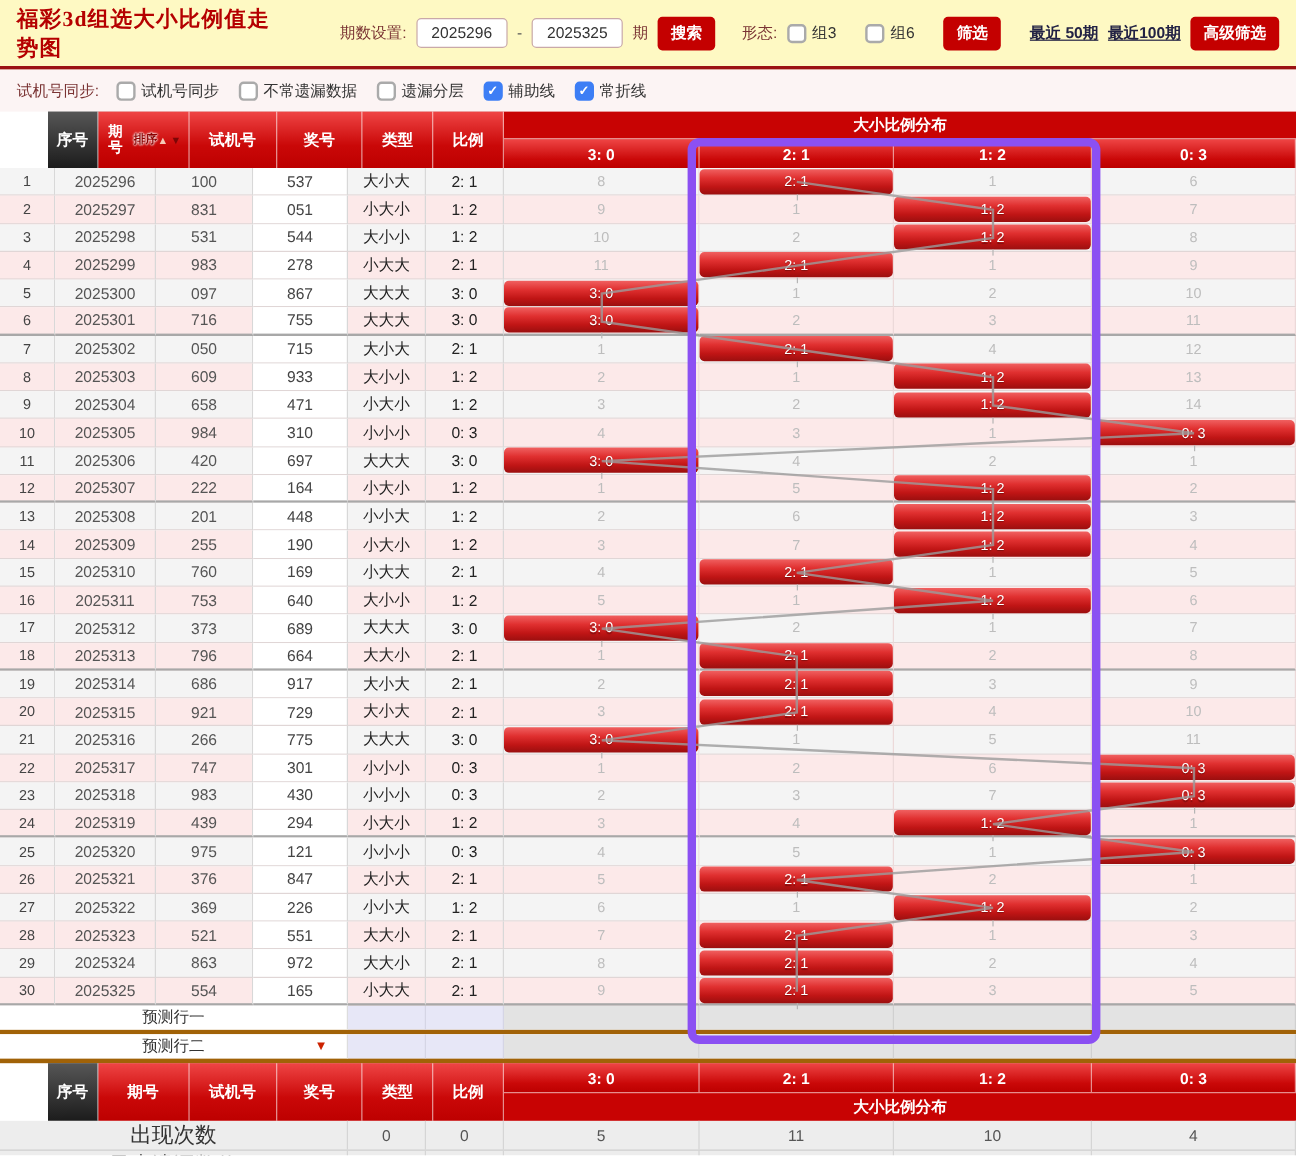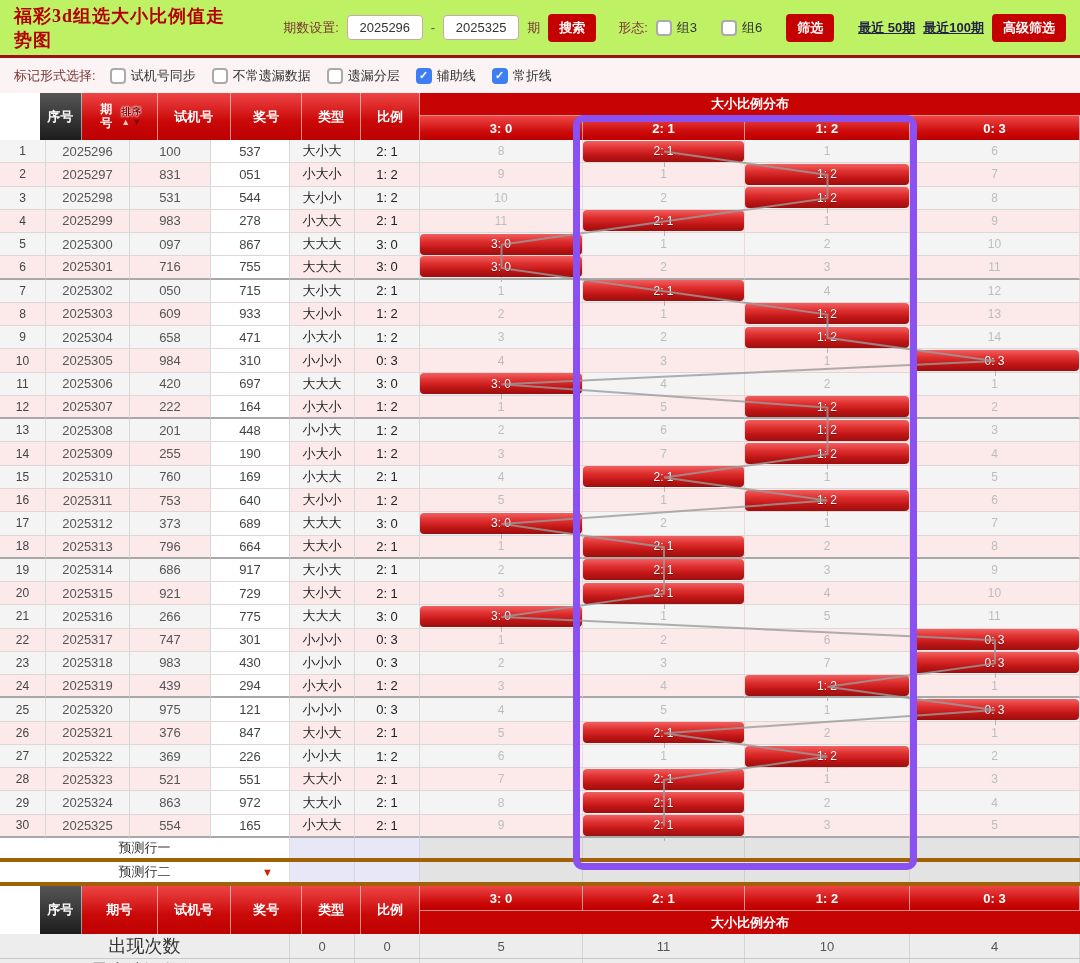--- a/index.html
+++ b/index.html
@@ -1,21 +1,21 @@
 <!DOCTYPE html>
 <html><head>
 <meta charset="utf-8">
 <style>
   * { margin:0; padding:0; box-sizing:border-box; }
   html,body { width:1080px; height:963px; overflow:hidden; background:#fff;
               font-family:"Liberation Sans", sans-serif; }
   .page { position:relative; width:1080px; height:963px; overflow:hidden; background:#fff; }
 
   
-  .topbar { height:58px; background:#bef264; border-bottom:3px solid #9b1212;
+  .topbar { height:58px; background:#fef9c3; border-bottom:3px solid #9b1212;
             display:flex; align-items:center; padding:0 14px; gap:8px; }
   .title { font-size:18px; font-weight:bold; color:#b50000; margin-right:46px;
            font-family:"Liberation Serif", serif; letter-spacing:1px; }
   .lbl { font-size:13px; color:#7a3333; white-space:nowrap; }
   .period-input { width:76px; height:25px; border:1px solid #c9a9a9; border-radius:4px;
                   background:#fff; font-size:13px; text-align:center; color:#333;
                   font-family:"Liberation Sans", sans-serif; }
   .dash { color:#555; font-size:13px; }
   .red-btn { background:#c40000; color:#fff; border:none; border-radius:4px;
              font-size:13px; padding:5px 11px; font-weight:bold; cursor:pointer;
@@ -38,21 +38,21 @@
 
   
   .thead { display:flex; height:47px; }
   .hc { background:linear-gradient(180deg,#ef4545 0%,#ca0808 60%,#bd0000 100%);
         color:#fff; font-size:13px; font-weight:bold; display:flex; align-items:center;
         justify-content:center; border-right:1px solid rgba(255,255,255,.55); }
   .hc.dark { background:linear-gradient(180deg,#565656 0%,#1c1c1c 100%);margin-left:40px; }
   .cw0{width:46px}.cw1{width:84px}.cw2{width:81px}.cw3{width:79px}.cw4{width:65px}.cw5{width:65px}
   .wd0{width:163px}.wd1{width:162px}.wd2{width:165px}.wd3{width:170px}
   .pn { width:18px; font-size:12px; line-height:1.15; text-align:center; word-break:break-all; }
-  .sort { display:flex; flex-direction:column; align-items:center; margin-left:6px; line-height:1; }
+  .sort { display:flex; flex-direction:row; align-items:center; margin-left:6px; line-height:1; }
   .sort-label { font-size:10px; color:#8b0000; font-weight:bold;
                 text-shadow:0 0 2px #fff, 0 0 2px #fff, 0 0 1px #fff; }
   .arrows { font-size:9px; line-height:1; display:flex; gap:2px; margin-top:1px; }
   .arrow-up { color:#f6c9b8; } .arrow-down { color:#7c0606; }
   .dist-head { width:660px; display:flex; flex-direction:column; }
   .dist-title { height:23px; background:#c80303; border-bottom:1px solid rgba(255,255,255,.55);
                 color:#fff; font-weight:bold; font-size:13px; display:flex; align-items:center;
                 justify-content:center; }
   .dist-cols { flex:1; display:flex; }
   .dhc { background:linear-gradient(180deg,#ef4545 0%,#ca0808 70%,#bd0000 100%); color:#fff;
@@ -133,21 +133,21 @@
       <span class="cb"></span>
       <span>组6</span>
     </span>
     <button class="red-btn">筛选</button>
     <span class="link" style="margin-left:16px;">最近 50期</span>
     <span class="link">最近100期</span>
     <button class="red-btn adv">高级筛选</button>
   </div>
 
   <div class="toolbar2">
-    <span class="lbl">标记形式选择:</span>
+    <span class="lbl">试机号同步:</span>
     <div id="mark-options" style="display:flex;align-items:flex-end;">
         <span class="opt">
           <span class="cb"></span>
           <span>试机号同步</span>
         </span>
         <span class="opt">
           <span class="cb"></span>
           <span>不常遗漏数据</span>
         </span>
         <span class="opt">

